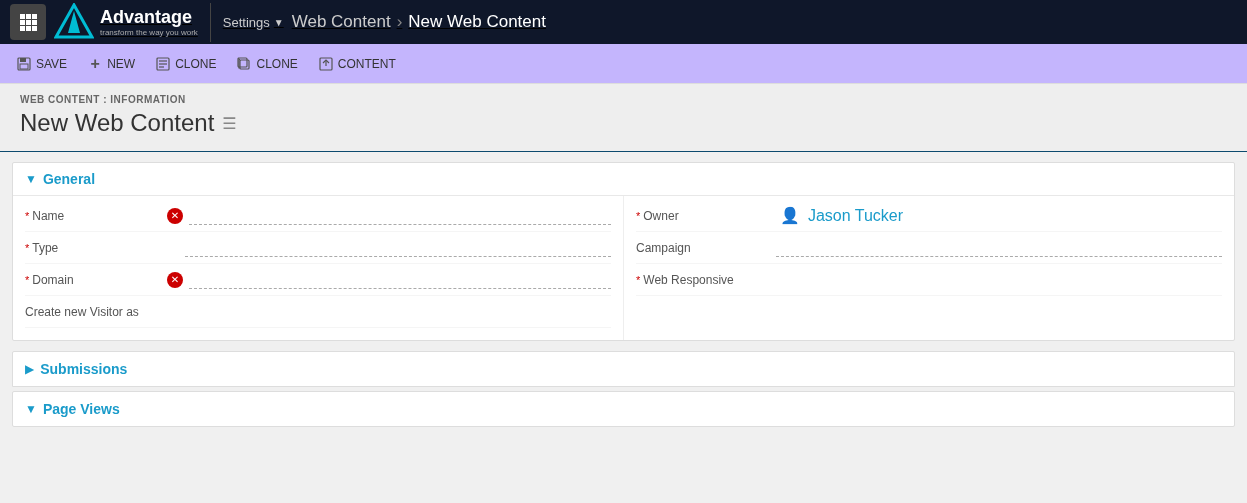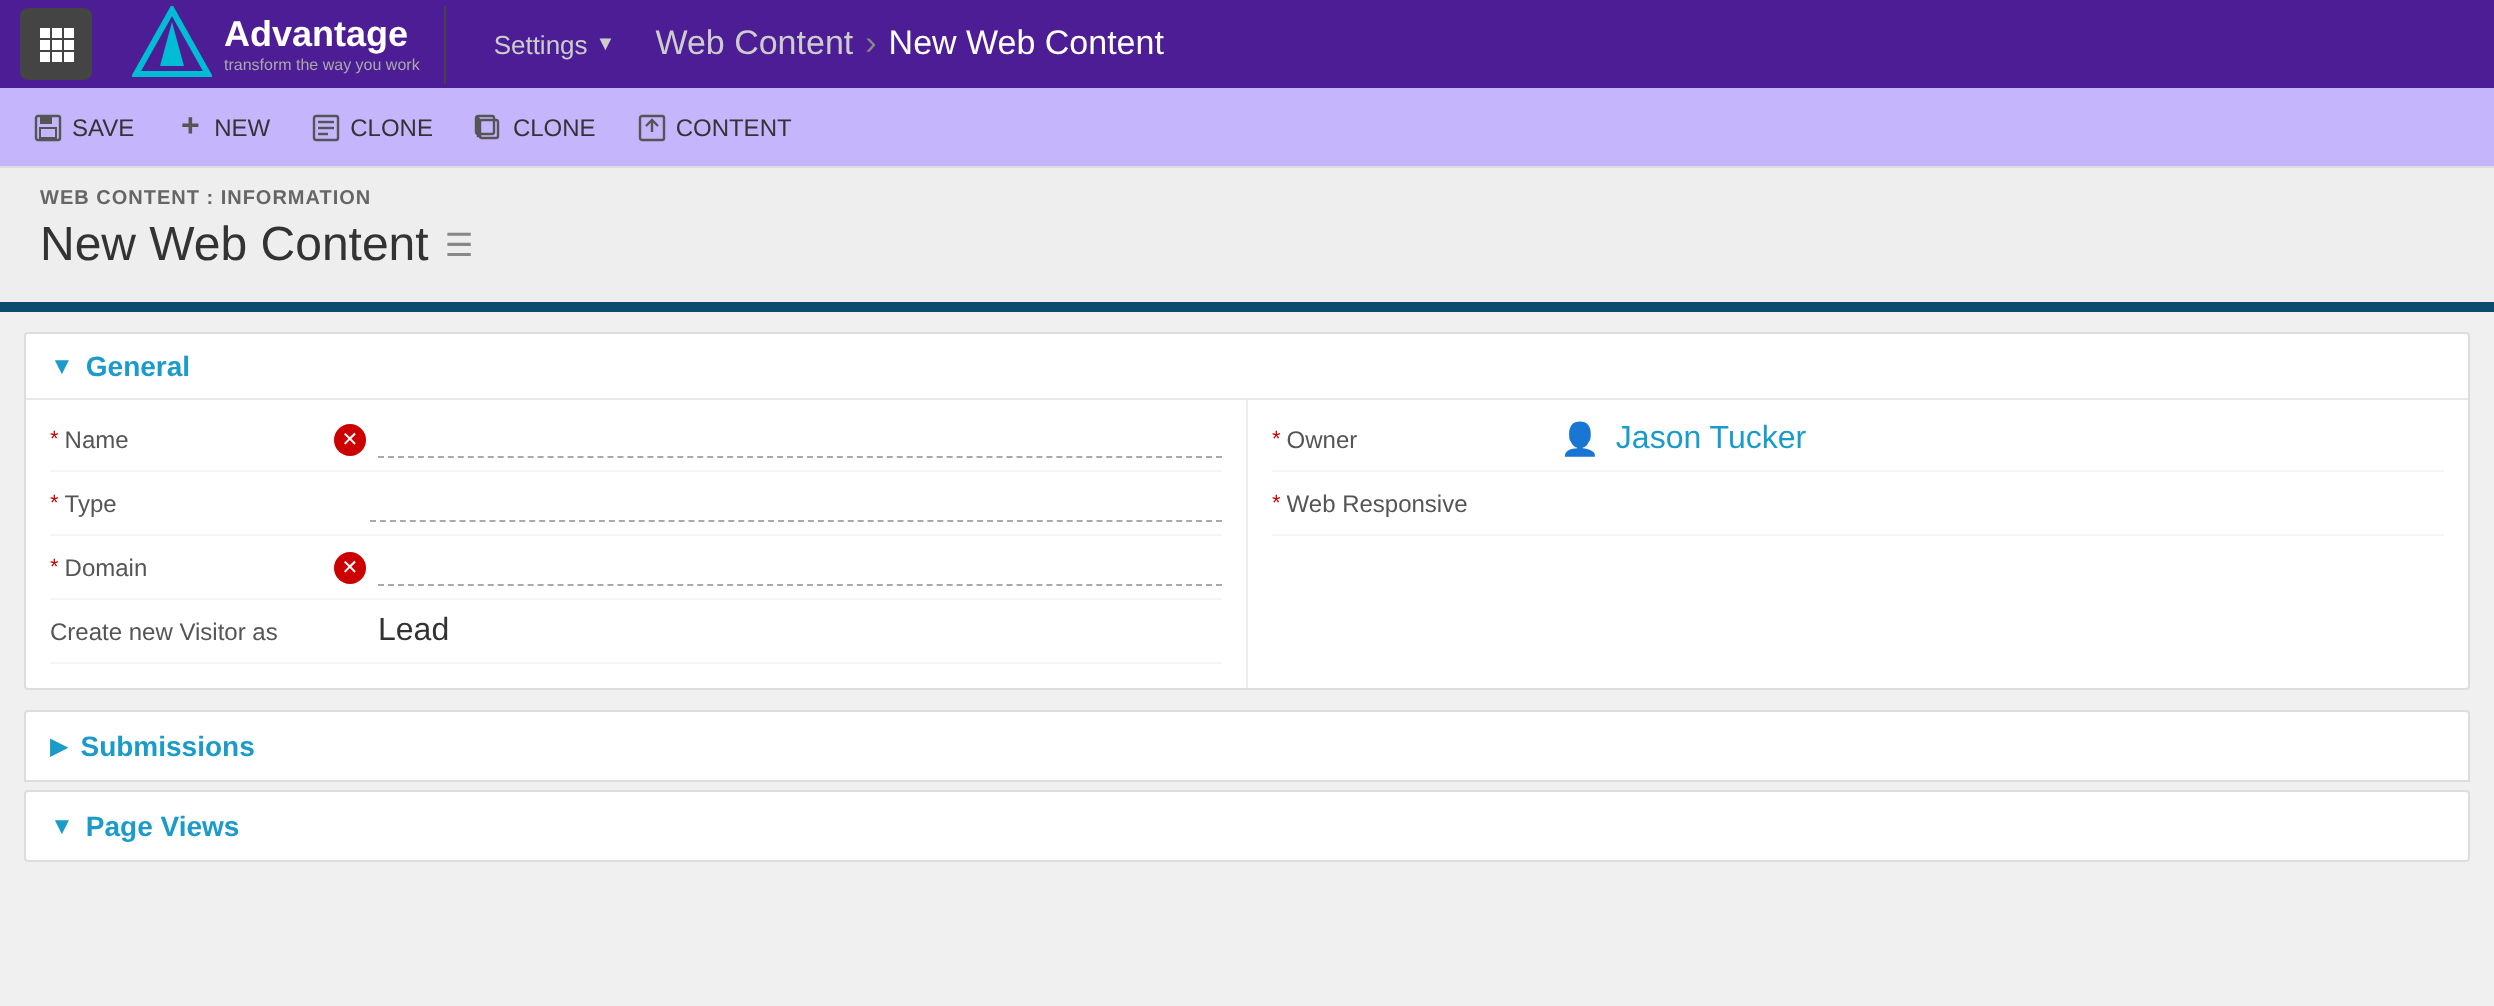--- a/index.html
+++ b/index.html
@@ -1,25 +1,26 @@
 <!DOCTYPE html>
 <html><head>
   <meta charset="utf-8">
   <style>
     * { box-sizing: border-box; margin: 0; padding: 0; }
     body { font-family: Arial, sans-serif; font-size: 13px; background: #f0f0f0; }
 
     
     .top-nav {
-      background: #4c1d95;
+      background: #0f172a;
       height: 44px;
       display: flex;
       align-items: center;
       padding: 0 10px;
-      gap: 12px;
+      gap: 0;
+      text-decoration: underline;
     }
     .nav-grid-btn {
       width: 36px; height: 36px;
       background: #444;
       border-radius: 4px;
       display: flex; align-items: center; justify-content: center;
       cursor: pointer;
       margin-right: 8px;
     }
     .nav-grid-btn svg { fill: #fff; }
@@ -61,21 +62,21 @@
     .toolbar-btn-icon {
       width: 16px; height: 16px;
       display: flex; align-items: center; justify-content: center;
       font-size: 12px; color: #555;
     }
 
     
     .page-header {
       background: #eee;
       padding: 10px 20px 14px 20px;
-      border-bottom: 5px solid #0c4a6e;
+      border-bottom: 1px solid #0c4a6e;
     }
     .page-header-label {
       font-size: 10px; color: #666; font-weight: bold; letter-spacing: 0.5px;
       margin-bottom: 4px;
     }
     .page-header-title {
       font-size: 24px; color: #333; font-weight: 300;
       display: flex; align-items: center; gap: 8px;
     }
     .list-icon {
@@ -309,39 +310,44 @@
           <div class="form-field-control">
             <span class="field-error-icon" style="color:#fff; background:#c00; border-radius:50%; width:16px; height:16px; display:flex; align-items:center; justify-content:center; font-size:10px; cursor:pointer;">✕</span>
             <input class="dashed-field" type="text" value="" style="flex: 1 1 0%;">
           </div>
         </div>
 
         <div class="form-field-row">
           <div class="form-field-label">
             <span>Create new Visitor as</span>
           </div>
-          <div class="form-field-control">
-            <span class="field-value" style="margin-left:20px;">Lead</span>
-          </div>
         </div>
       </div>
 
       <div class="general-col">
 
         <div class="form-field-row">
           <div class="form-field-label">
             <span class="required-star">*</span>
             <span>Owner</span>
           </div>
           <div class="form-field-control">
             <span class="owner-icon" style="color:#1a9bca; font-size:16px; margin-left:4px;">👤</span>
             <span class="field-value" style="color:#1a9bca;">Jason Tucker</span>
           </div>
         </div>
 
+        <div class="form-field-row">
+          <div class="form-field-label">
+            <span>Campaign</span>
+          </div>
+          <div class="form-field-control">
+            <input class="dashed-field" type="text" value="" style="flex: 1 1 0%;">
+          </div>
+        </div>
 
         <div class="form-field-row">
           <div class="form-field-label">
             <span class="required-star">*</span>
             <span>Web Responsive</span>
           </div>
         </div>
       </div>
     </div>
   </div>

